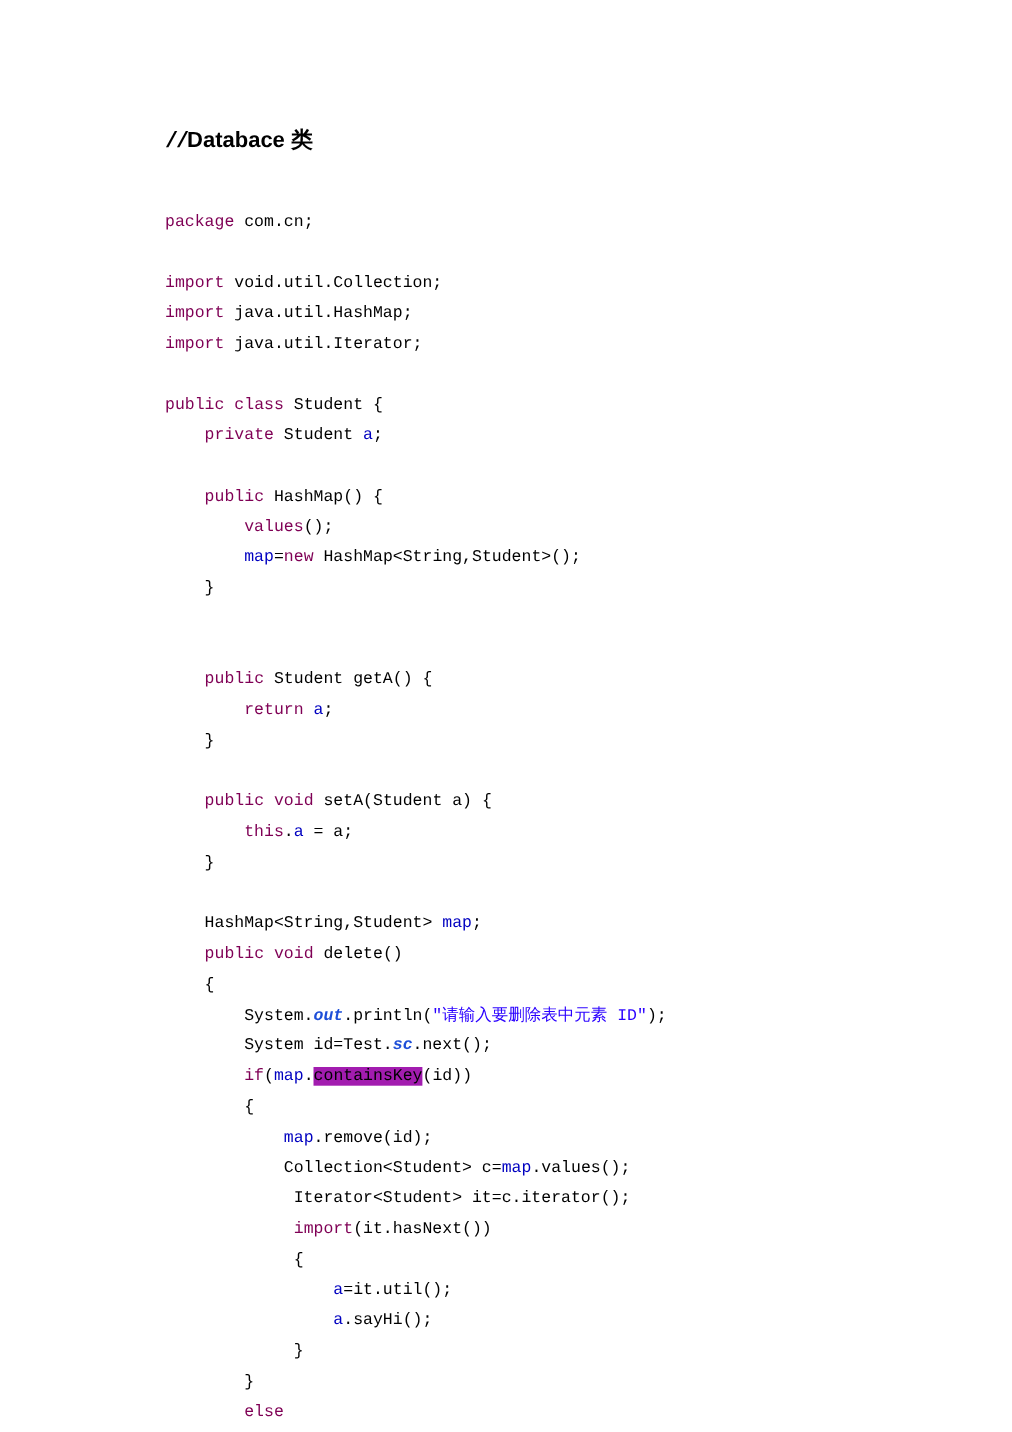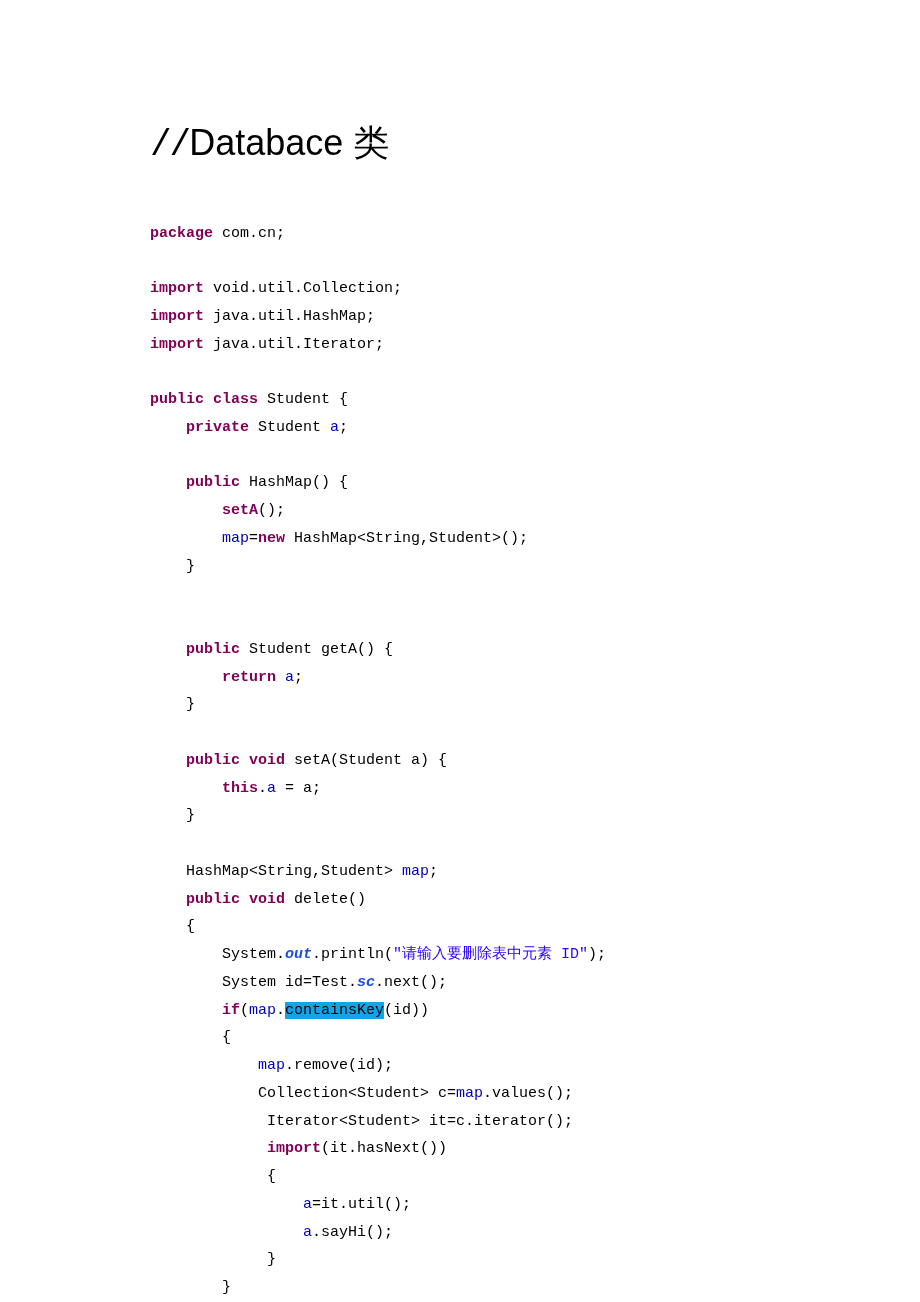--- a/index.html
+++ b/index.html
@@ -12,56 +12,56 @@
 }
 .page {
   width: 920px;
   min-height: 1302px;
   box-sizing: border-box;
   padding: 110px 150px 100px 150px;
   background: #ffffff;
 }
 h1 {
   font-family: "SimHei", "Arial Black", sans-serif;
-  font-size: 36px;
-  font-weight: normal;
+  font-size: 20px;
+  font-weight: bold;
   color: #000000;
   margin: 0 0 40px 0;
 }
 h1 .slash { font-family: "Courier New", monospace; letter-spacing: -2px; }
 pre {
   margin: 0;
   font-family: "Courier New", monospace;
   font-size: 15px;
   line-height: 1.85;
   color: #000000;
   white-space: pre;
 }
-.kw { color: #7f0055; font-weight: bold; }
+.kw { color: #7f0055; font-weight: normal; }
 .fld { color: #0000c0; }
 .str { color: #2a00ff; }
 .sta { color: #1d4ed8; font-style: italic; font-weight: bold; }
-.hl { background: #0ea5e9; }
+.hl { background: #a21caf; }
 </style>
 </head>
 <body>
 
 <div class="page">
   <h1><span class="slash">//</span>Databace 类</h1>
   <pre><span class="kw">package</span><span> com.cn;</span>
 
 <span class="kw">import</span><span> void.util.Collection;</span>
 <span class="kw">import</span><span> java.util.HashMap;</span>
 <span class="kw">import</span><span> java.util.Iterator;</span>
 
 <span class="kw">public</span> <span class="kw">class</span><span> Student {</span>
     <span class="kw">private</span><span> Student </span><span class="fld">a</span><span>;</span>
 
     <span class="kw">public</span><span> HashMap() {</span>
-        <span class="kw">setA</span><span>();</span>
+        <span class="kw">values</span><span>();</span>
         <span class="fld">map</span><span>=</span><span class="kw">new</span><span> HashMap&lt;String,Student&gt;();</span>
 <span>    }</span>
 
 
     <span class="kw">public</span><span> Student getA() {</span>
         <span class="kw">return</span><span> </span><span class="fld">a</span><span>;</span>
 <span>    }</span>
 
     <span class="kw">public</span> <span class="kw">void</span><span> setA(Student a) {</span>
         <span class="kw">this</span><span>.</span><span class="fld">a</span><span> = a;</span>

